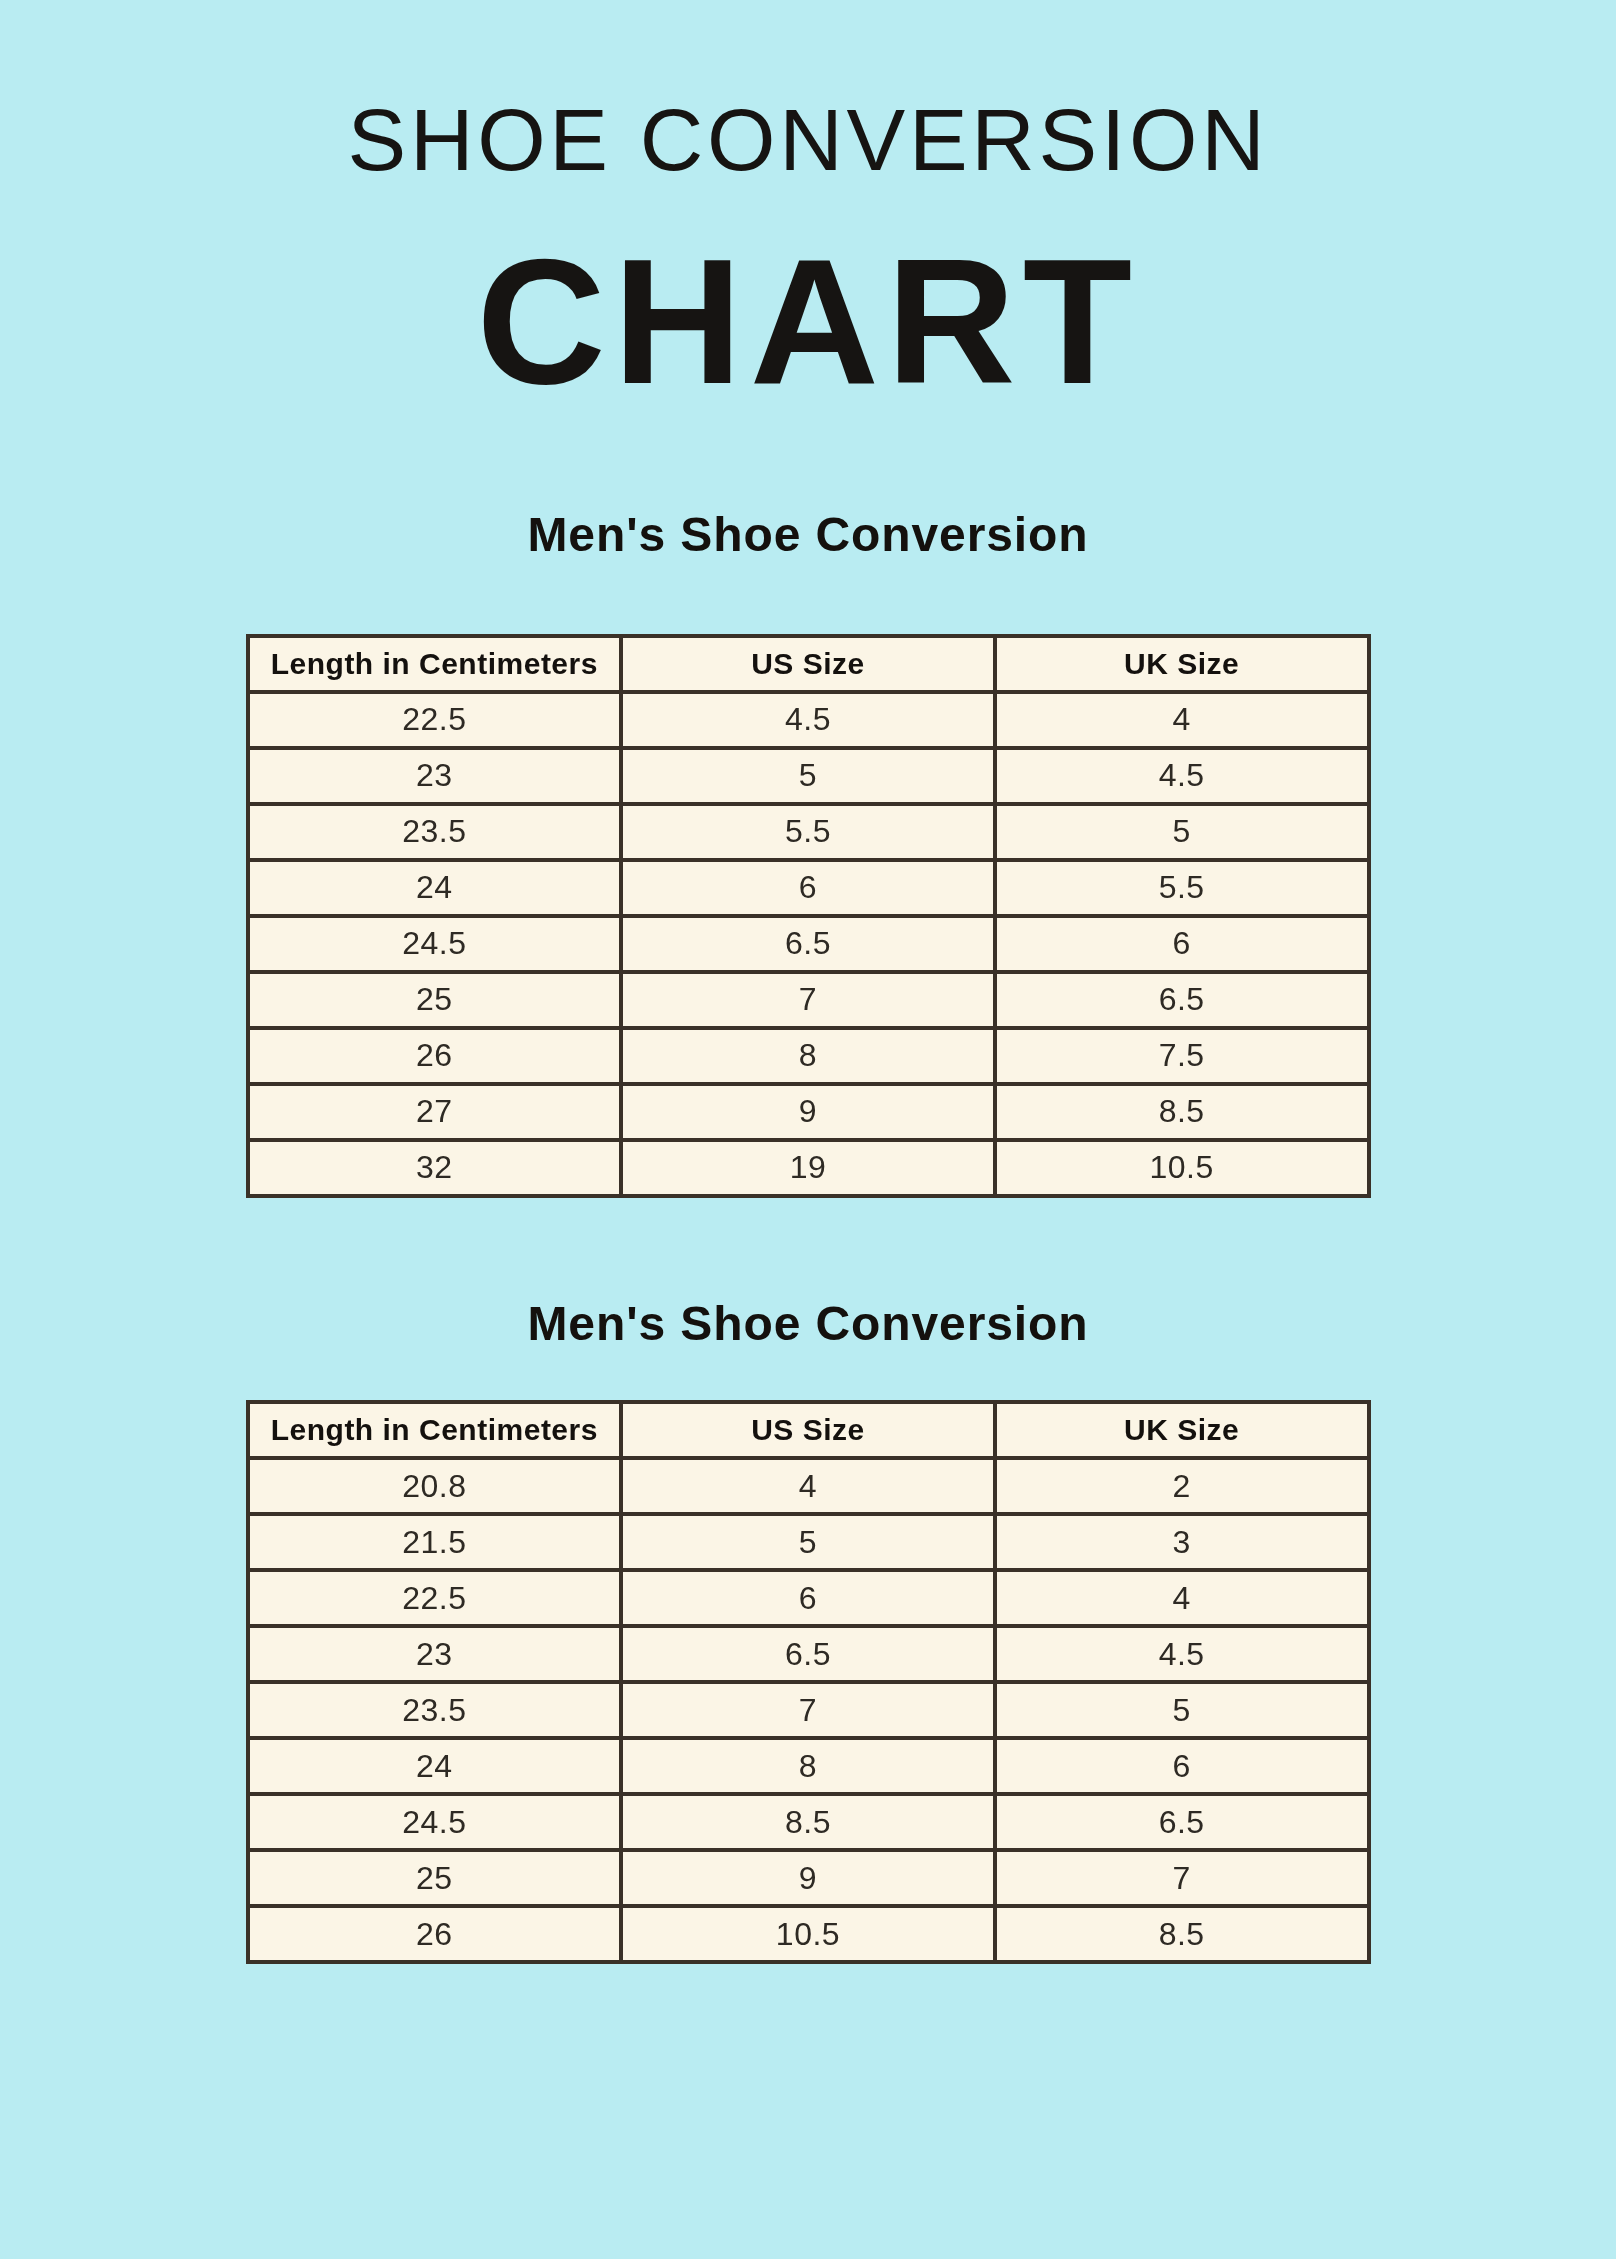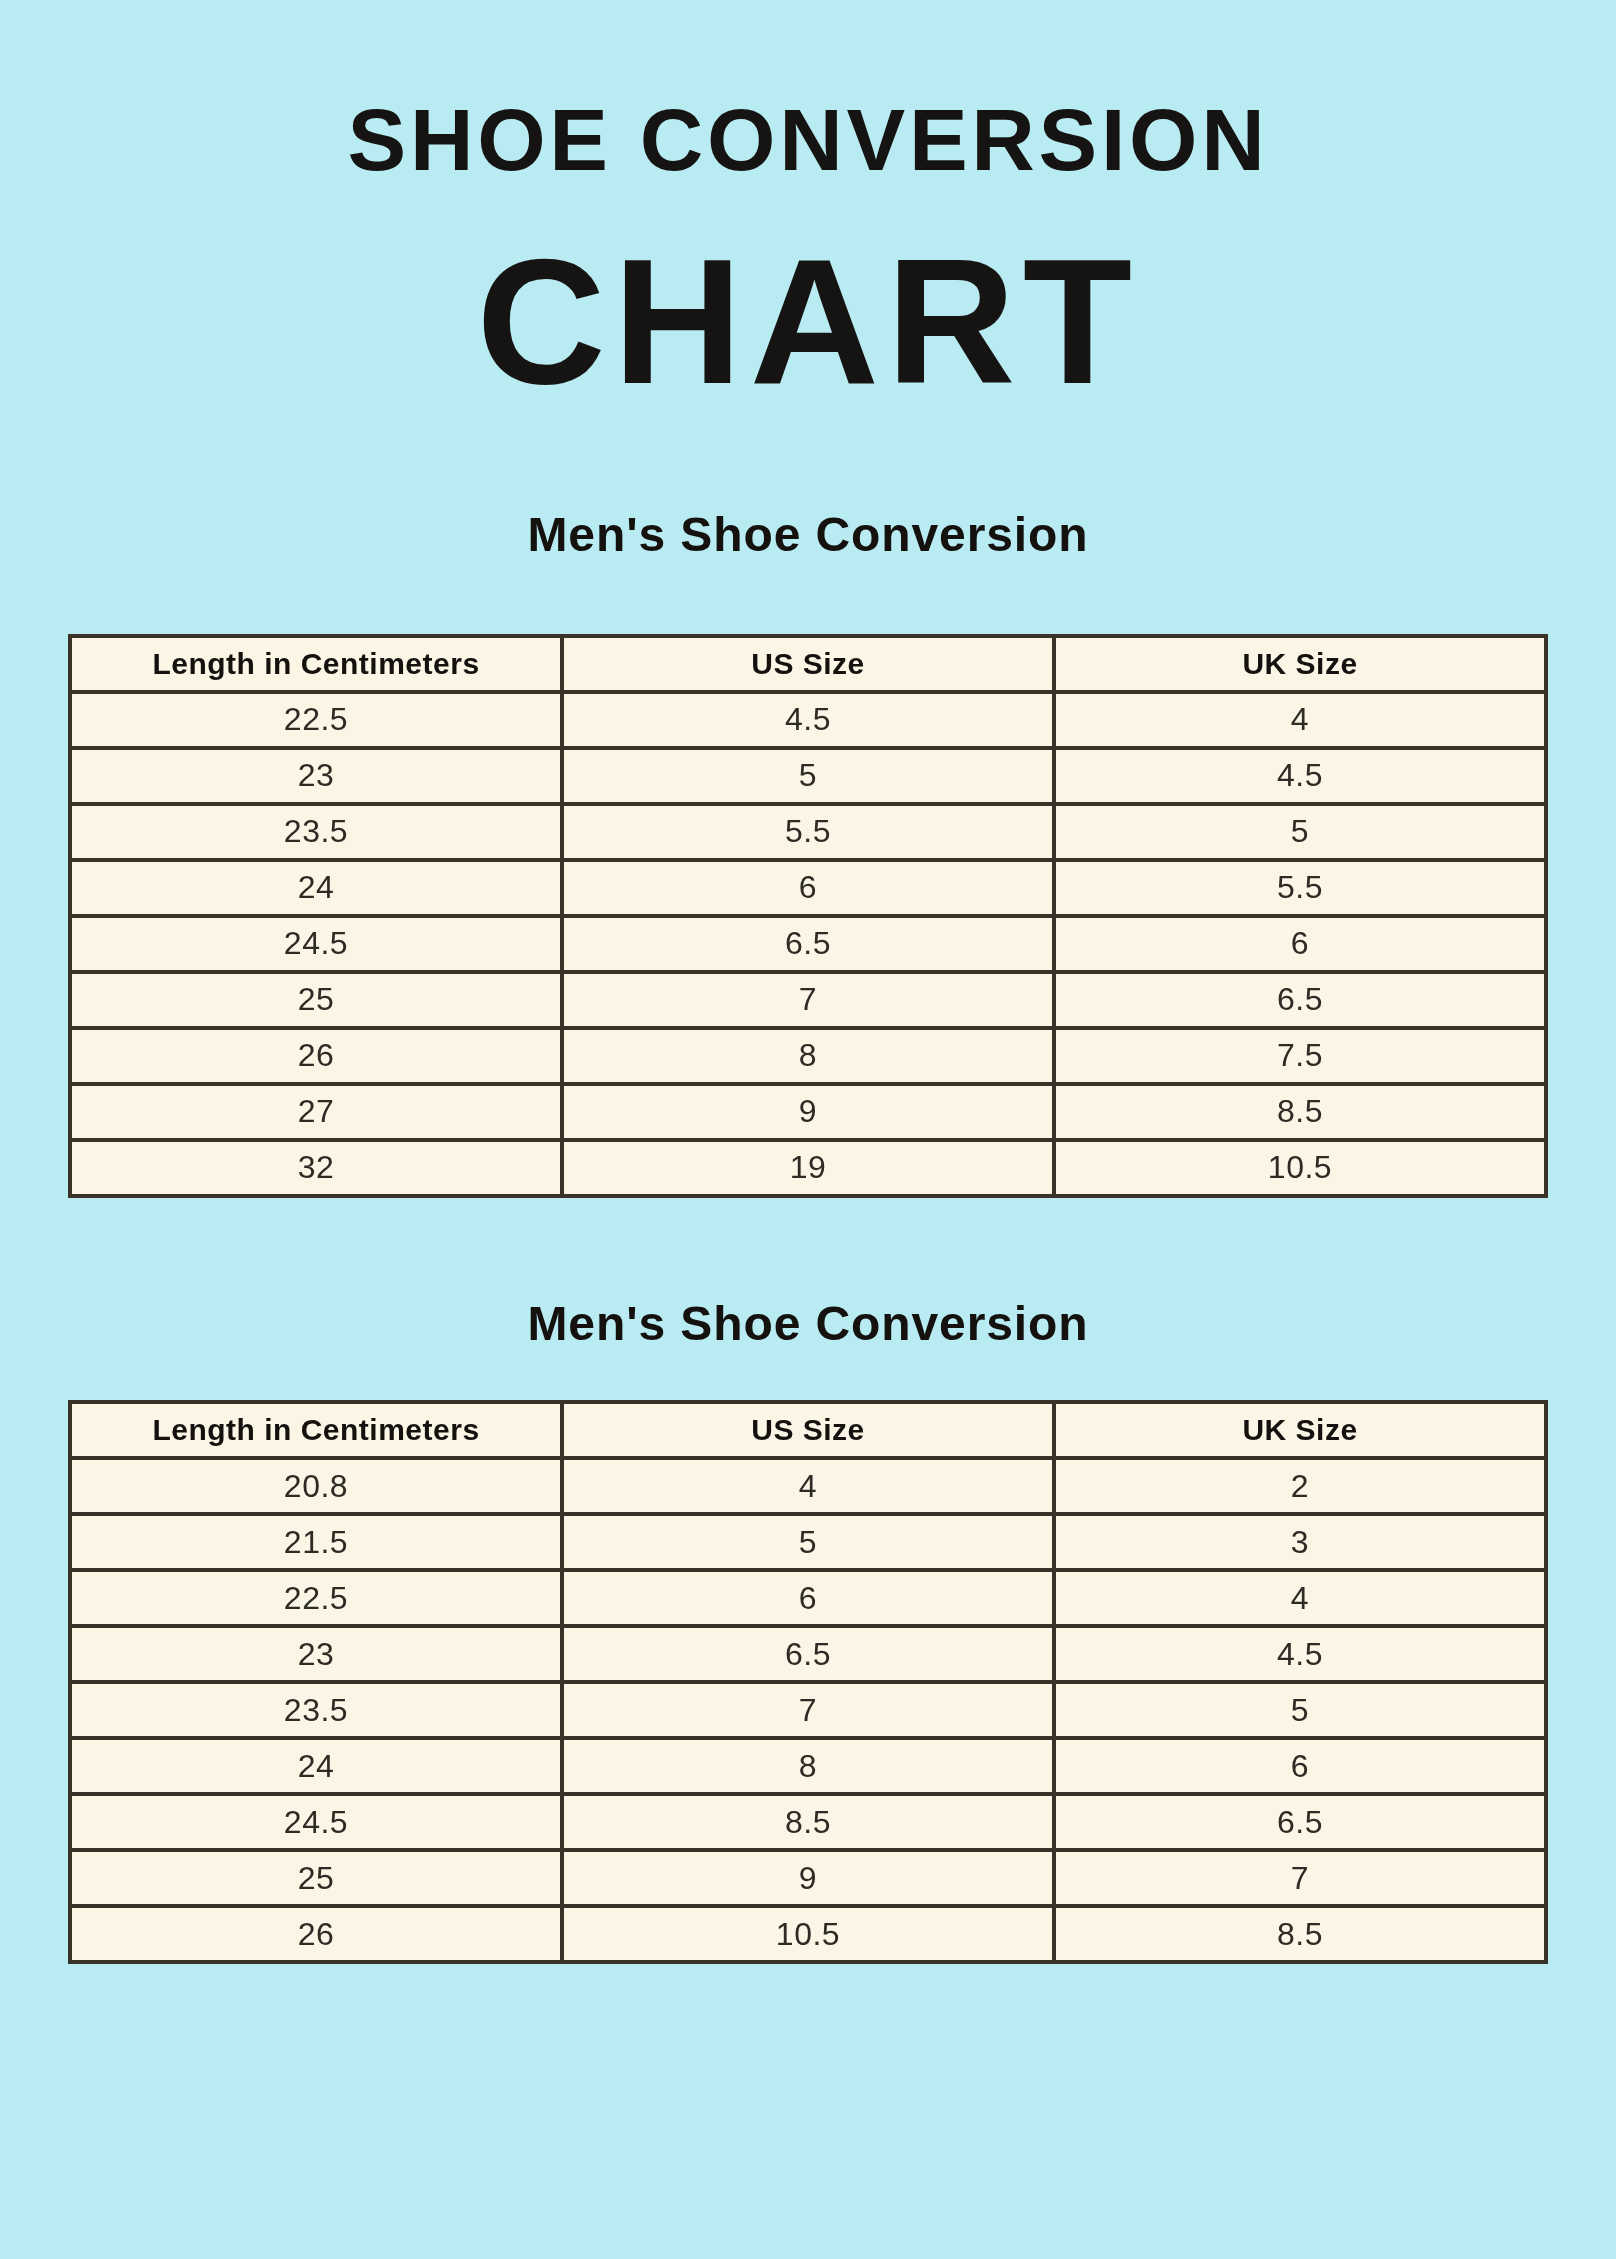--- a/index.html
+++ b/index.html
@@ -10,21 +10,21 @@
     font-family: "Liberation Sans", sans-serif;
     color: #1d1a16;
     overflow: hidden;
   }
   .page { width: 1616px; height: 2260px; }
 
   .title-line1 {
     margin: 96px 0 0 0;
     text-align: center;
     font-size: 88px;
-    font-weight: 700;
+    font-weight: 400;
     letter-spacing: 3.7px;
     line-height: 1;
     color: #161412;
   }
   .title-line2 {
     margin: 48px 0 0 0;
     text-align: center;
     font-size: 179px;
     font-weight: 800;
     letter-spacing: 7.3px;
@@ -39,21 +39,21 @@
     letter-spacing: 0.9px;
     line-height: 1.2;
     color: #14110e;
   }
   .section-heading.first  { margin: 95px 0 0 0; }
   .section-heading.second { margin: 97px 0 0 0; }
 
   table.conversion {
     border-collapse: collapse;
     margin: 0 auto;
-    width: 1480px;
+    width: 1125px;
     table-layout: fixed;
   }
   table.conversion.t1 { margin-top: 70px; }
   table.conversion.t2 { margin-top: 48px; }
 
   table.conversion th,
   table.conversion td {
     border: 4.6px solid #3a3128;
     background: #fbf5e6;
     text-align: center;

